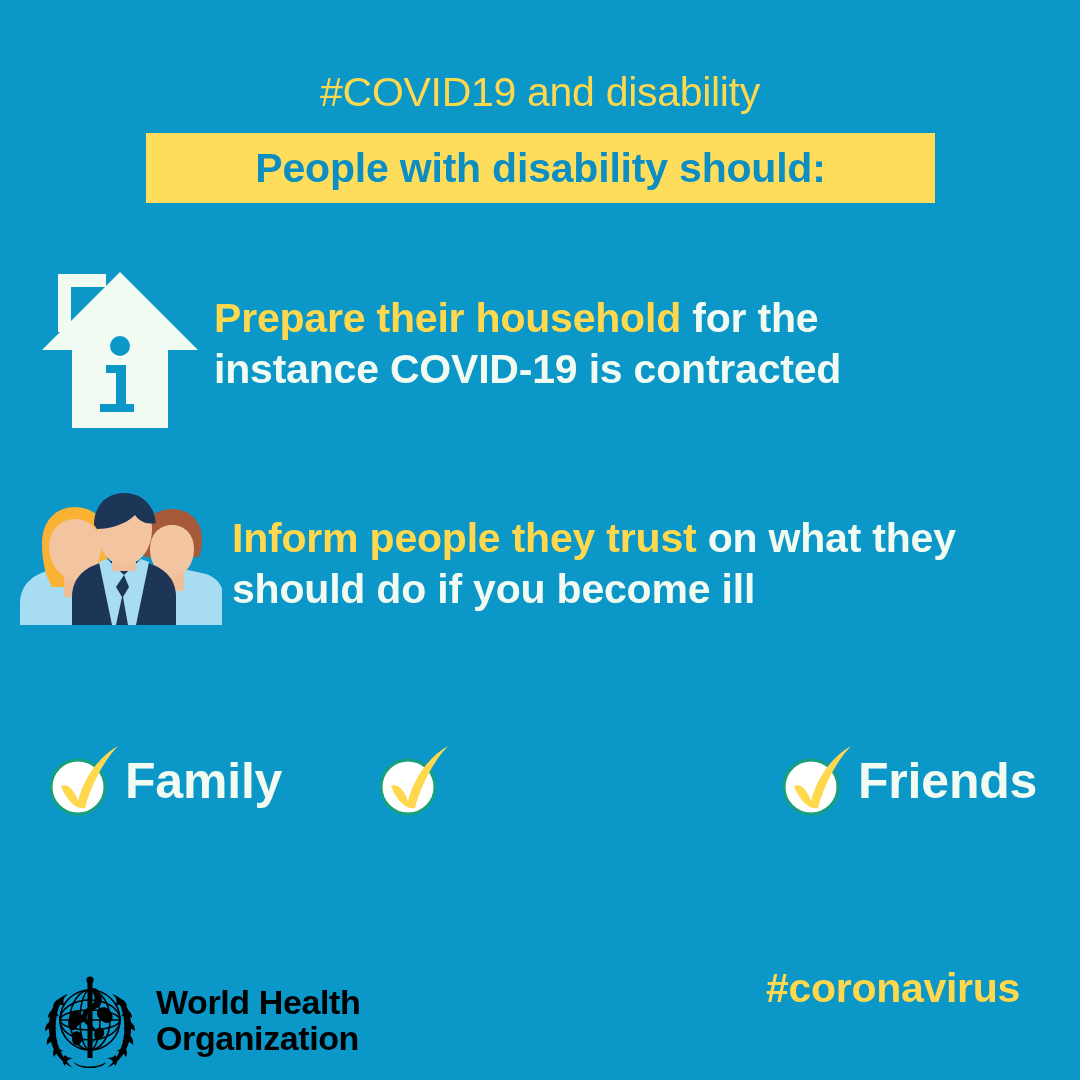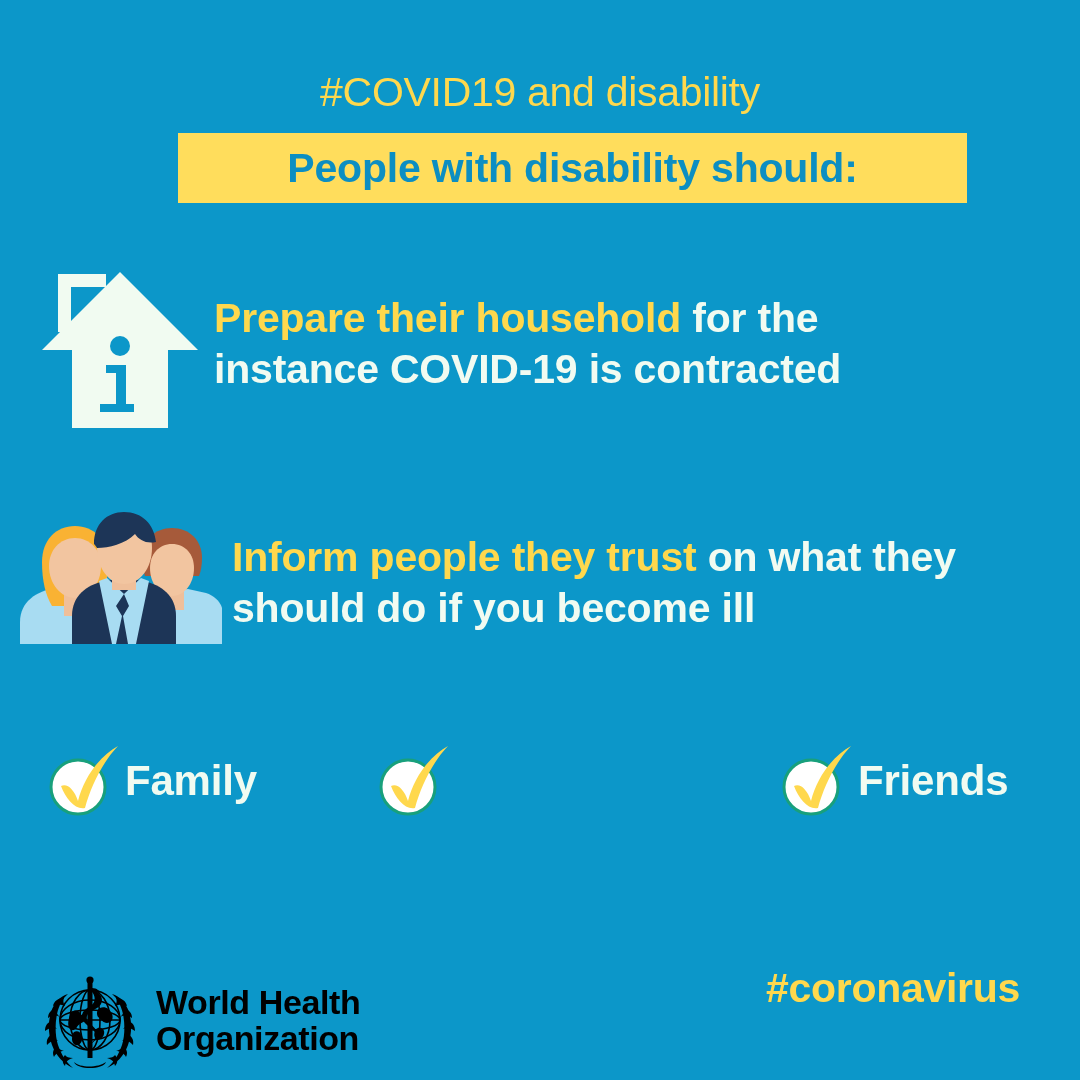--- a/index.html
+++ b/index.html
@@ -36,21 +36,20 @@
     line-height: 1;
     white-space: nowrap;
   }
   .banner {
     position: absolute;
     left: 146px;
     top: 133px;
     width: 789px;
     height: 70px;
     background: #ffdd5c;
-    margin-left: 32px;
   }
   .banner-text {
     position: absolute;
     left: 0;
     top: 0;
     width: 789px;
     height: 70px;
     display: flex;
     align-items: center;
     justify-content: center;
@@ -79,21 +78,21 @@
     letter-spacing: -0.2px;
   }
   .tip-text .hl {
     color: #ffd84d;
   }
 
   #tip-row-1 { left: 0; top: 255px; width: 1028px; height: 190px; }
   #tip-row-1 .tip-icon { left: 40px; top: 5px; }
   #tip-row-1 .tip-text { left: 214px; top: 38px; width: 740px; }
 
-  #tip-row-2 { left: 0; top: 500px; width: 1080px; height: 160px; }
+  #tip-row-2 { left: 0; top: 481px; width: 1080px; height: 160px; }
   #tip-row-2 .tip-icon { left: 12px; top: 10px; }
   #tip-row-2 .tip-text { left: 232px; top: 32px; width: 760px; }
 
   
   .checklist {
     position: absolute;
     left: 0;
     top: 726px;
     width: 1080px;
     height: 110px;
@@ -109,21 +108,21 @@
   .check-item.c2 { left: 778px; }
   .check-mark-icon {
     width: 76px;
     height: 76px;
     flex: 0 0 76px;
     position: relative;
     display: block;
   }
   .check-label {
     color: #f1fbf1;
-    font-size: 42px;
+    font-size: 50px;
     font-weight: bold;
     line-height: 1;
     letter-spacing: -0.2px;
     margin-left: 4px;
     white-space: nowrap;
   }
 
   
   .who-logo {
     position: absolute;

